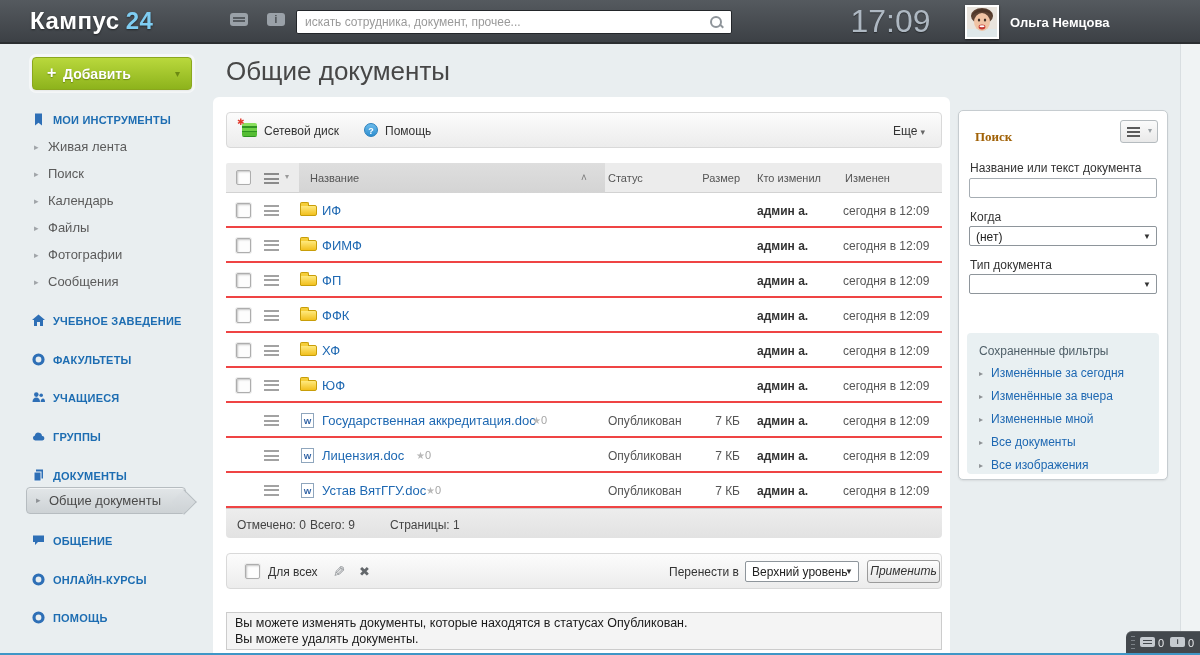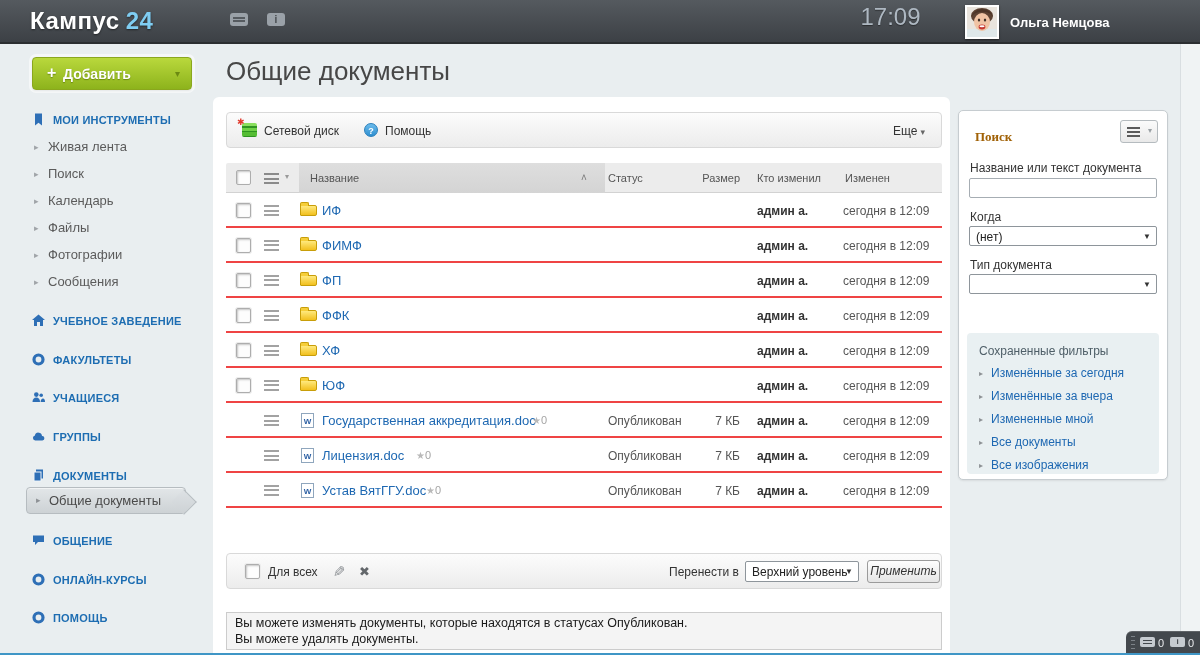--- a/index.html
+++ b/index.html
@@ -16,21 +16,21 @@
   .tb-ic::after { content:""; position:absolute; left:3px; bottom:-4px; border:4px solid transparent; border-top-color:#9aa1a8; border-left-width:2px; border-right-width:2px; }
   .tb-ic.chat::before { content:""; position:absolute; left:3px; top:4px; width:12px; height:5px;
     background:linear-gradient(#565b60 0 1.5px, transparent 1.5px 3.5px, #565b60 3.5px 5px); }
   .tb-ic.info::before { content:"i"; position:absolute; left:0; top:0; width:18px; text-align:center; font-size:10px; line-height:13px; font-weight:bold; color:#454a4f; }
   .tb-search { position:absolute; left:296px; top:10px; width:436px; height:24px; background:#fff; border:1px solid #23262a; border-radius:2px; }
   .tb-search input { position:absolute; left:0; top:0; width:408px; height:22px; border:none; outline:none; padding:0 8px; font-size:12px; color:#555; font-family:inherit; background:transparent; }
   .tb-search input::placeholder { color:#9a9a9a; }
   .mag { position:absolute; right:7px; top:4px; width:15px; height:15px; }
   .mag::before { content:""; position:absolute; left:1px; top:1px; width:8px; height:8px; border:2px solid #8f959b; border-radius:50%; }
   .mag::after { content:""; position:absolute; left:10px; top:10px; width:5px; height:2px; background:#8f959b; transform:rotate(45deg); }
-  .clock { position:absolute; left:843px; top:3px; width:95px; font-size:24px; color:#aeb8c2; text-align:center; text-shadow:0 1px 1px rgba(0,0,0,.4); }
+  .clock { position:absolute; left:843px; top:3px; width:95px; font-size:32px; color:#aeb8c2; text-align:center; text-shadow:0 1px 1px rgba(0,0,0,.4); }
   .avatar { position:absolute; left:965px; top:5px; width:34px; height:34px; background:#fff; padding:2px; box-shadow:0 1px 2px rgba(0,0,0,.5); }
   .avatar .photo { width:30px; height:30px; display:block; }
   .uname { position:absolute; left:1010px; top:15px; font-size:13px; font-weight:bold; color:#fff; }
 
   
   .addbtn { position:absolute; left:32px; top:57px; width:160px; height:33px; border-radius:4px;
     background:linear-gradient(#b9d83c,#8db31c); border:1px solid #8aa71d; box-shadow:0 0 0 3px rgba(255,255,255,.55), 0 1px 2px rgba(0,0,0,.15); cursor:pointer; }
   .addbtn .plus { position:absolute; left:14px; top:6px; font-size:16px; font-weight:bold; color:#fff; text-shadow:0 1px 1px rgba(90,115,10,.7); }
   .addbtn .lbl { position:absolute; left:30px; top:8px; font-size:14px; font-weight:bold; color:#fff; text-shadow:0 1px 1px rgba(90,115,10,.7); }
   .addbtn .caret { position:absolute; right:11px; top:10px; font-size:10px; color:#6c8a12; }
@@ -142,20 +142,24 @@
 </style>
 </head>
 <body>
 
 <div id="app">
 
   <div class="topbar">
     <div class="logo"><span>Кампус</span><span class="accent">24</span></div>
     <span class="tb-ic chat" style="left:230px"></span>
     <span class="tb-ic info" style="left:267px"></span>
+    <div class="tb-search">
+      <input type="text" placeholder="искать сотрудника, документ, прочее..." style="">
+      <span class="mag"></span>
+    </div>
     <div class="clock">17:09</div>
     <div class="avatar">
       <svg class="photo" viewBox="0 0 30 30">
         <rect width="30" height="30" fill="#e9e4dd"></rect>
         <rect y="22" width="30" height="8" fill="#dfe8ea"></rect>
         <ellipse cx="15" cy="9" rx="11" ry="8" fill="#5d4233"></ellipse>
         <ellipse cx="15" cy="15" rx="8" ry="9" fill="#f0c3a4"></ellipse>
         <ellipse cx="12" cy="13" rx="1.2" ry="1.5" fill="#3e2f26"></ellipse>
         <ellipse cx="18" cy="13" rx="1.2" ry="1.5" fill="#3e2f26"></ellipse>
         <ellipse cx="15" cy="20" rx="3.4" ry="2.4" fill="#c6372f"></ellipse>
@@ -361,20 +365,25 @@
       <span class="drag"></span>
       <span class="doc-ic">W</span>
       <a class="rname">Устав ВятГГУ.doc</a>
       <span class="rstar" style="left:200px"><span class="glyph">★</span><span>0</span></span>
       <span class="cstat">Опубликован</span>
       <span class="csize">7 КБ</span>
       <span class="cwho">админ а.</span>
       <span class="cwhen">сегодня в 12:09</span>
     </div>
 
+    <div class="tfoot">
+      <span style="left:11px">Отмечено: 0</span>
+      <span style="left:84px">Всего: 9</span>
+      <span style="left:164px">Страницы:  1</span>
+    </div>
   </div>
 
   <div class="bar actionbar">
     <input type="checkbox" class="cbx" style="">
     <span class="forall">Для всех</span>
     <span class="pencil">✎</span>
     <span class="xdel">✖</span>
     <span class="move-lbl">Перенести в</span>
     <div class="sel move-sel">
       <span class="val">Верхний уровень</span>

